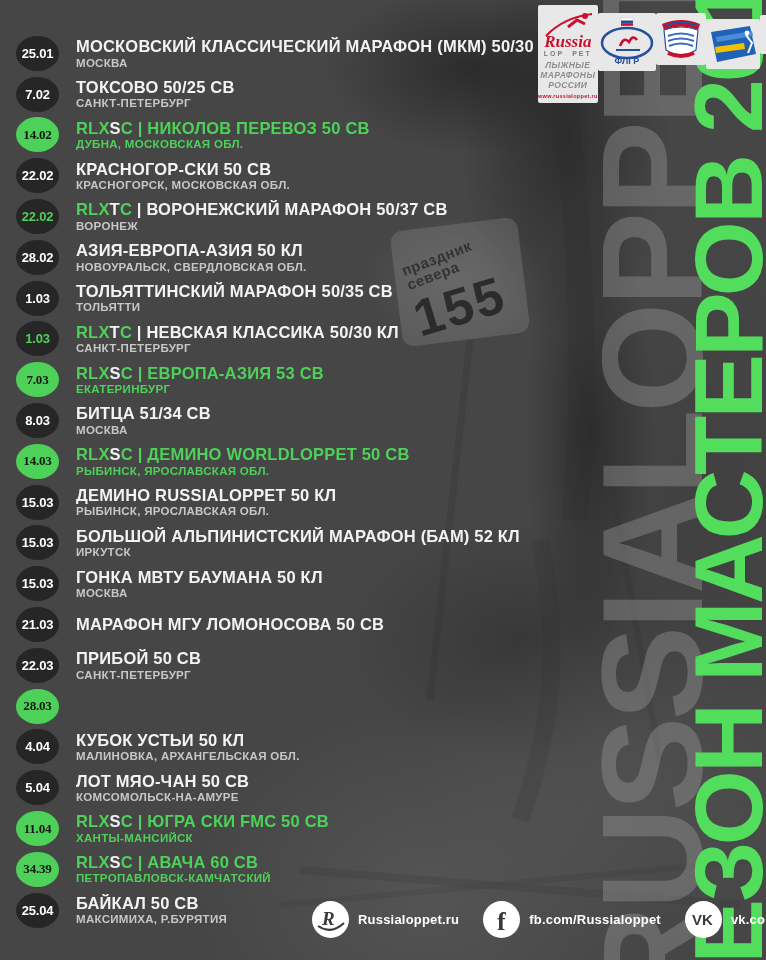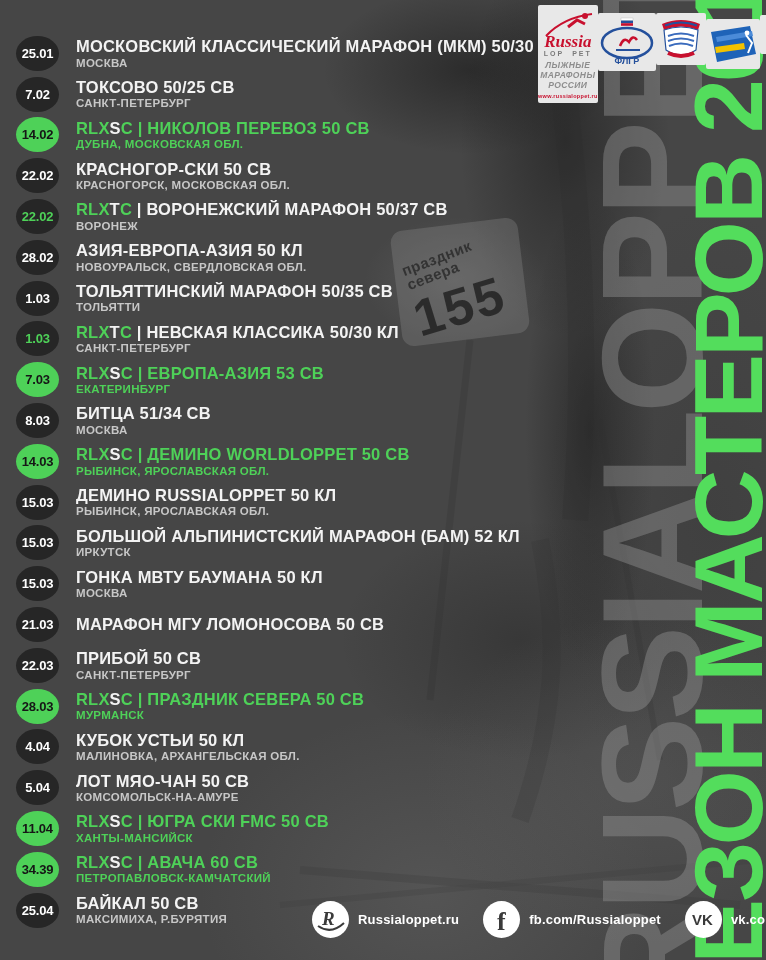--- a/index.html
+++ b/index.html
@@ -62,21 +62,21 @@
   }
   
   .events{position:absolute;left:16px;top:33px;z-index:5;}
   .event{height:40.8px;display:flex;align-items:center;}
   .date{
     flex:0 0 auto;width:43px;height:35px;border-radius:50%;
     background:var(--circle);color:#fff;
     display:flex;align-items:center;justify-content:center;
     font-weight:bold;font-size:13px;letter-spacing:-.2px;
   }
-  .event.green .date{background:var(--green);color:#161616;}
+  .event.green .date{background:var(--green);color:#161616;font-family:Liberation Serif, serif;}
   .event.mixed .date{color:var(--green);}
   .info{margin-left:17px;min-width:0;}
   .title{font-size:16.5px;font-weight:bold;line-height:1.05;white-space:nowrap;letter-spacing:.2px;}
   .loc{font-size:11.5px;font-weight:bold;color:var(--loc);margin-top:1px;white-space:nowrap;letter-spacing:.3px;}
   .event.green .loc{color:var(--green);}
   .seg-green{color:var(--green);} .seg-white{color:var(--white);}
   .event .title-main{color:var(--white);}
   .event.green .title-main{color:var(--green);}
   
   .logos{position:absolute;left:538px;top:5px;width:66px;z-index:6;display:flex;}
@@ -242,24 +242,20 @@
     <div class="event plain">
       <div class="date">22.03</div>
       <div class="info">
         <div class="title"><span class="title-main">ПРИБОЙ 50 СВ</span></div>
         <div class="loc">САНКТ-ПЕТЕРБУРГ</div>
       </div>
     </div>
 
     <div class="event green">
       <div class="date">28.03</div>
-      <div class="info">
-        <div class="title"><span class="seg-green">RLX</span><span class="seg-white">S</span><span class="seg-green">C</span><span class="title-main"> | ПРАЗДНИК СЕВЕРА 50 СВ</span></div>
-        <div class="loc">МУРМАНСК</div>
-      </div>
     </div>
 
     <div class="event plain">
       <div class="date">4.04</div>
       <div class="info">
         <div class="title"><span class="title-main">КУБОК УСТЬИ 50 КЛ</span></div>
         <div class="loc">МАЛИНОВКА, АРХАНГЕЛЬСКАЯ ОБЛ.</div>
       </div>
     </div>
 

